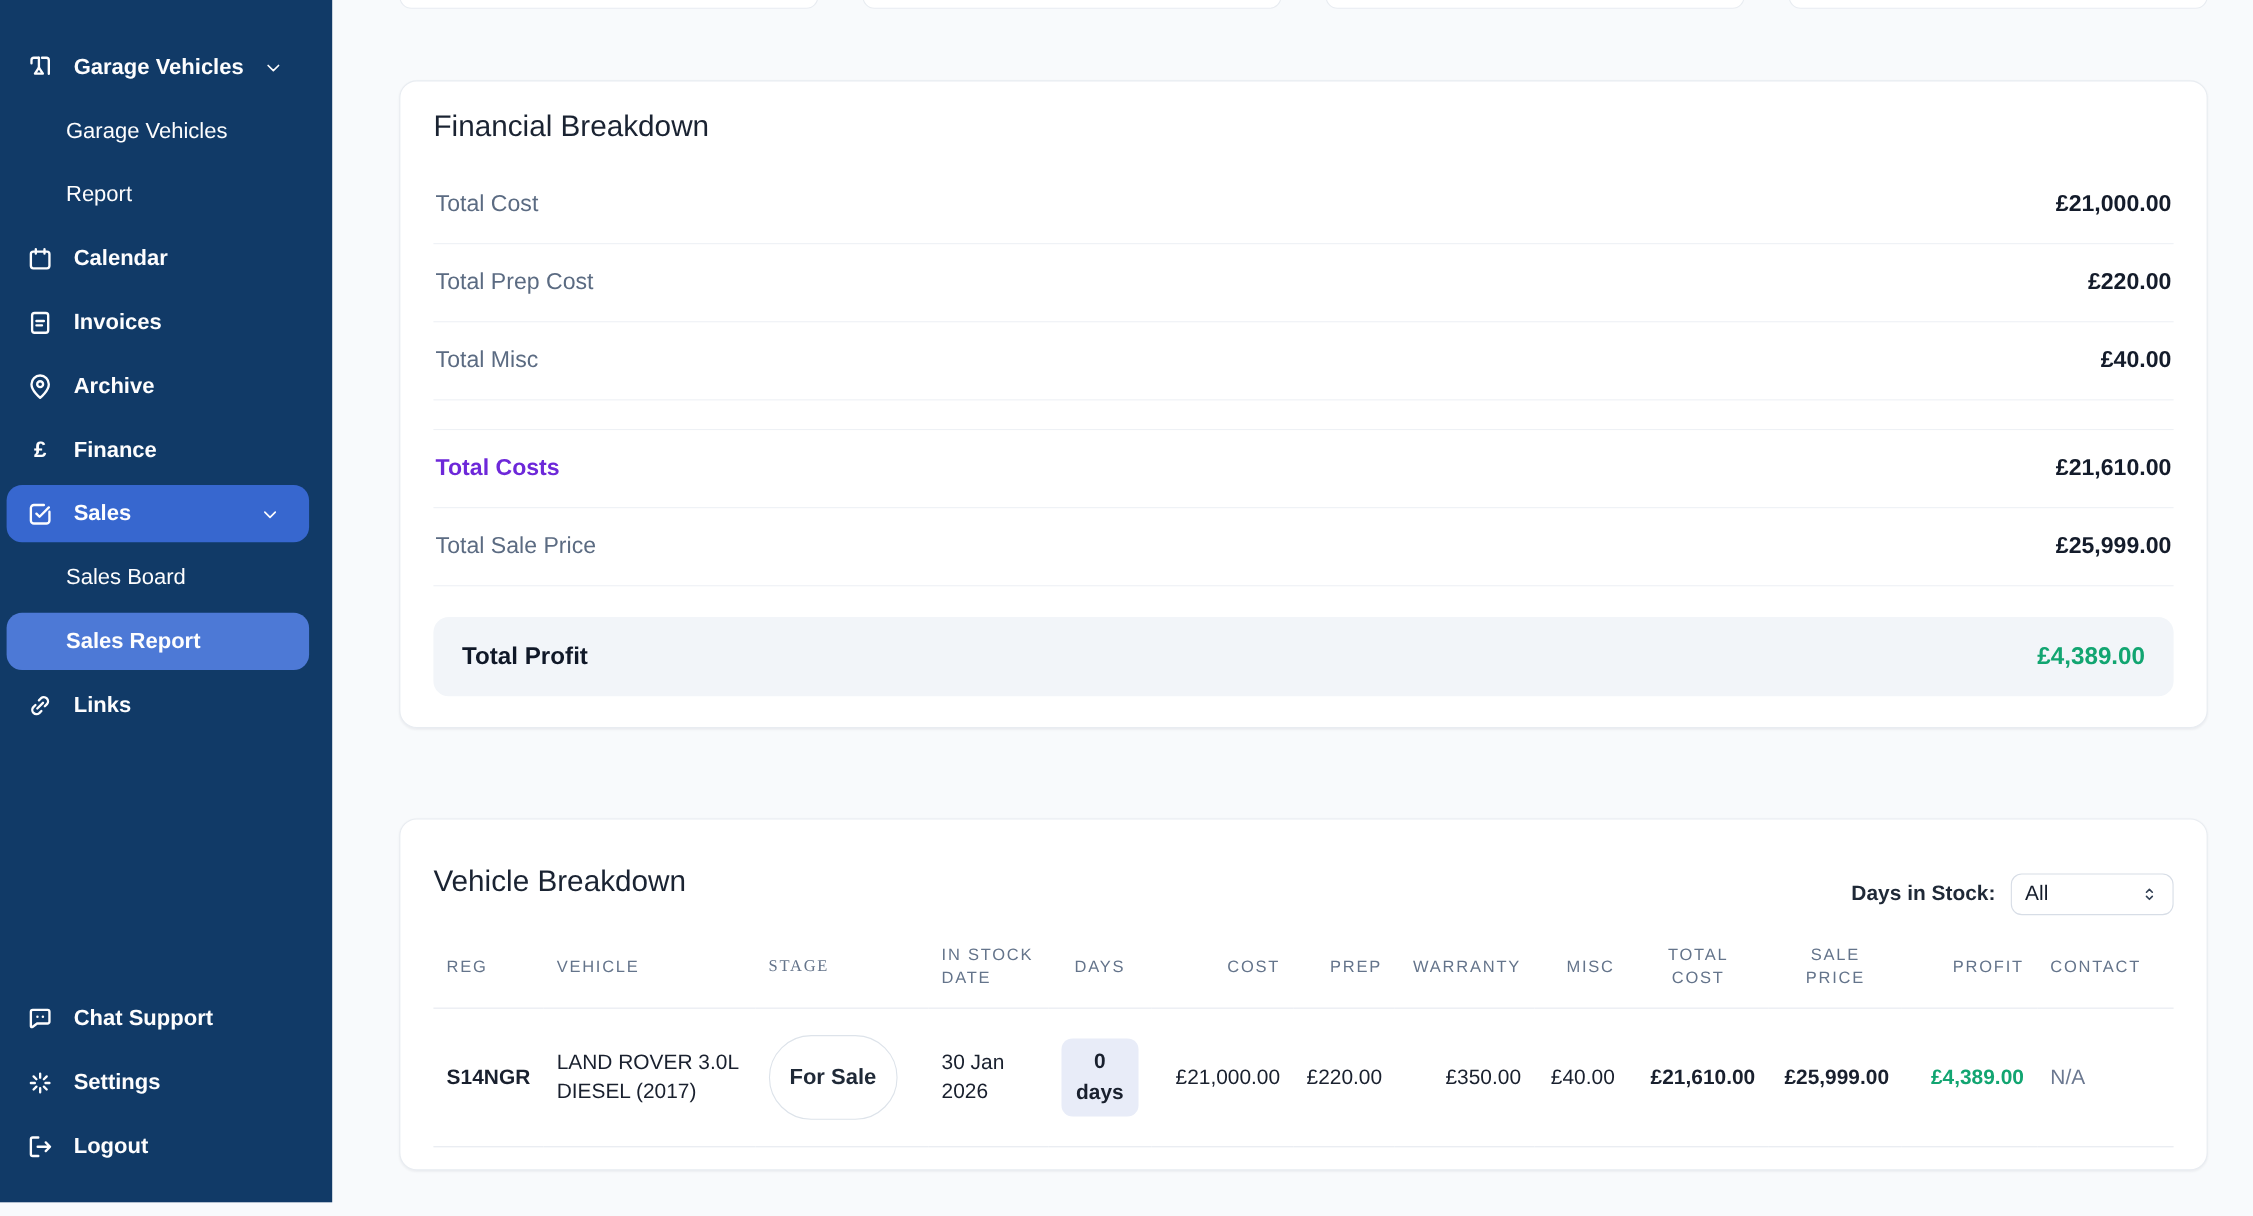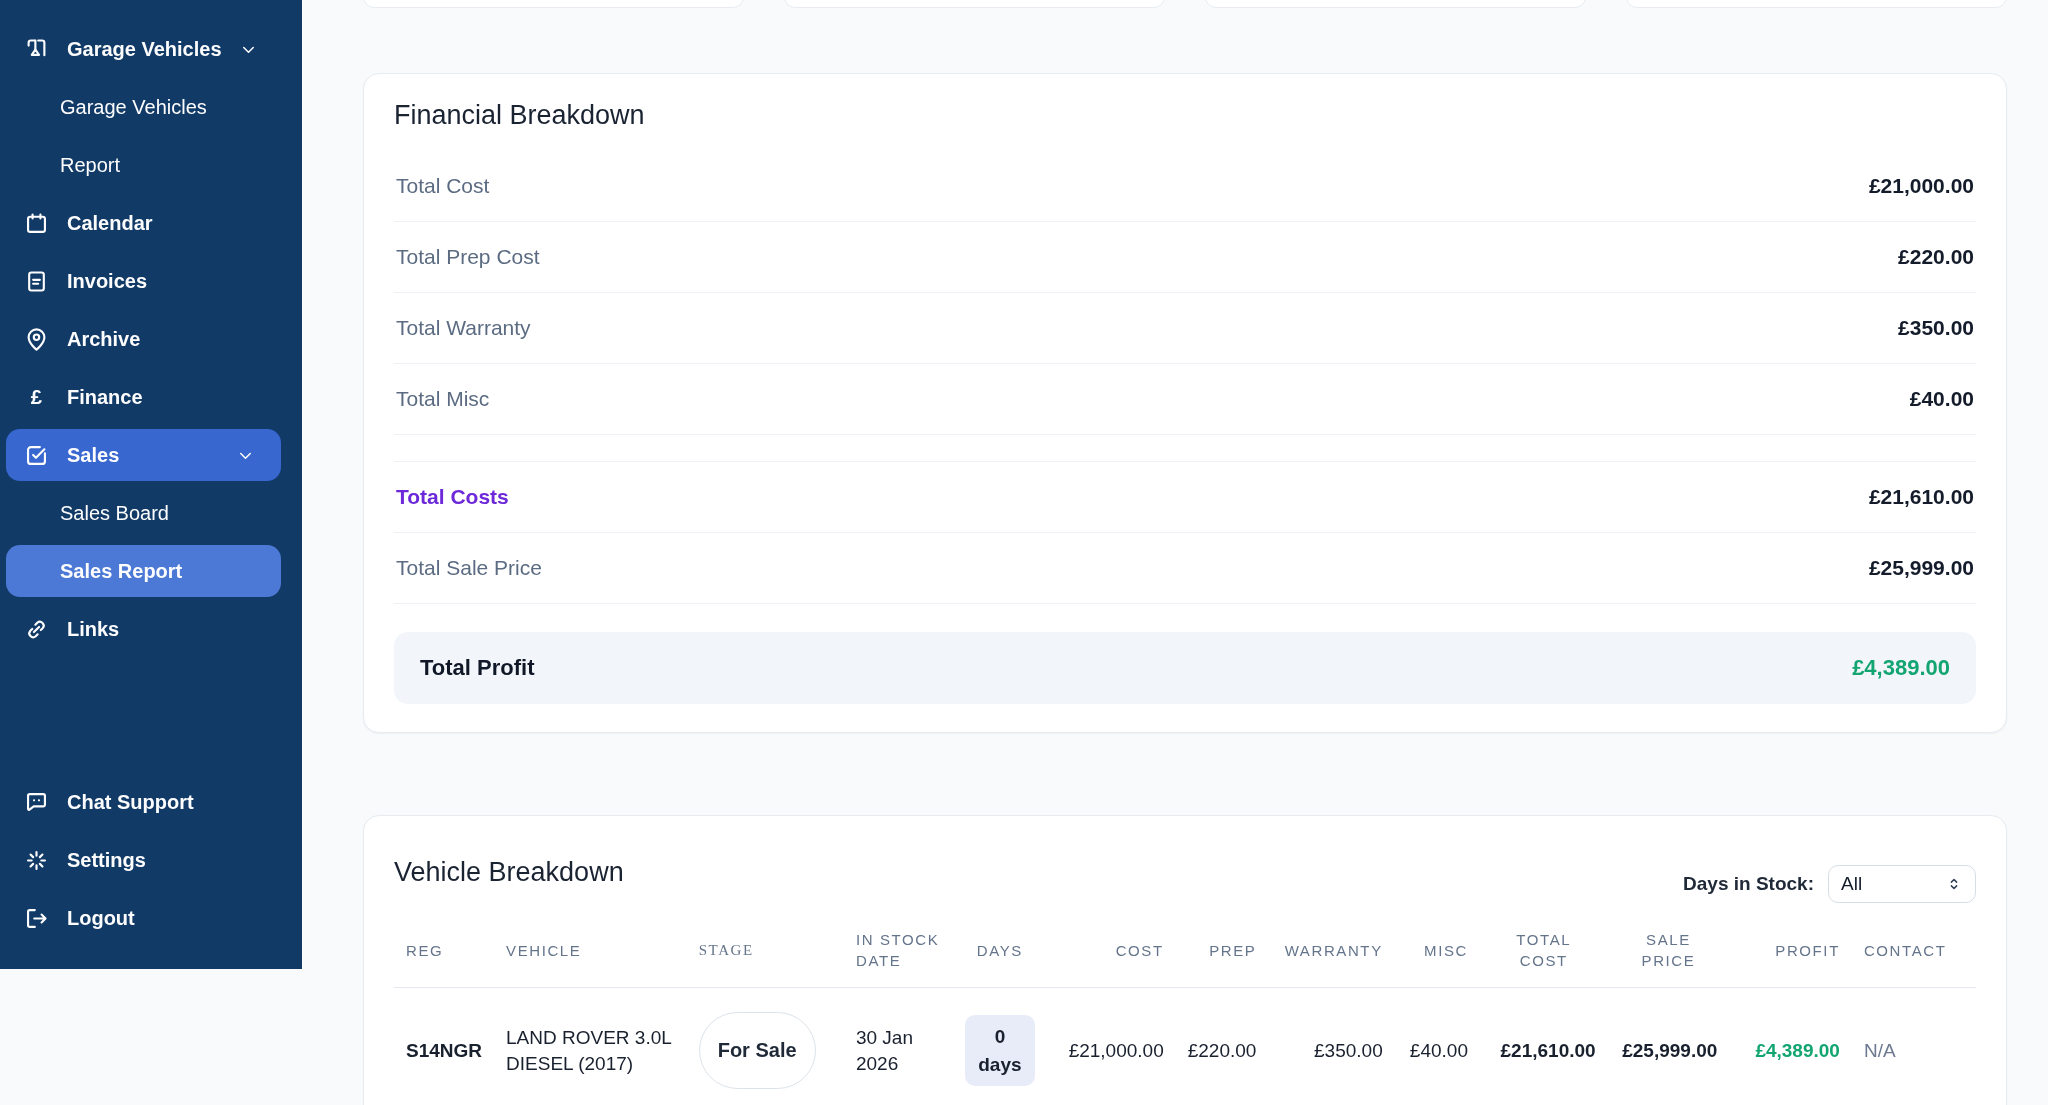--- a/index.html
+++ b/index.html
@@ -18,25 +18,25 @@
   html,body{margin:0;padding:0;}
   body{
     width:2048px;height:1105px;overflow:hidden;
     background:var(--page-bg);
     font-family:"Liberation Sans","DejaVu Sans",sans-serif;
     color:var(--dark-text);
     display:flex;
   }
   
   .sidebar{
-    width:302px;min-width:302px;height:969px;
+    width:302px;min-width:302px;height:1093px;
     background:var(--sidebar-bg);
     color:#fff;
     display:flex;flex-direction:column;
-    padding:20px 0 22px;
+    padding:32px 0 22px;
   }
   .nav-list{list-style:none;margin:0;padding:0;display:flex;flex-direction:column;}
   .nav-item{
     display:flex;align-items:center;gap:17px;
     height:58px;padding:0 47px 0 23px;
     font-size:20px;font-weight:600;color:#fdfdfe;
     cursor:pointer;white-space:nowrap;
   }
   .nav-item .icon{width:27px;height:27px;display:flex;align-items:center;justify-content:center;flex:none;}
   .nav-item .icon svg{width:27px;height:27px;display:block;}
@@ -254,24 +254,20 @@
   <section class="card fin-card">
     <h2 class="card-title">Financial Breakdown</h2>
     <div class="fin-rows" id="fin-rows">
         <div class="fin-row">
           <span class="fl">Total Cost</span>
                  <span class="fv">£21,000.00</span>
         </div>
         <div class="fin-row">
           <span class="fl">Total Prep Cost</span>
                  <span class="fv">£220.00</span>
-        </div>
-        <div class="fin-row">
-          <span class="fl">Total Warranty</span>
-                 <span class="fv">£350.00</span>
         </div>
         <div class="fin-row">
           <span class="fl">Total Misc</span>
                  <span class="fv">£40.00</span>
         </div>
       </div>
     <div class="fin-totals" id="fin-totals">
         <div class="fin-row strong">
           <span class="fl">Total Costs</span>
                  <span class="fv">£21,610.00</span>

